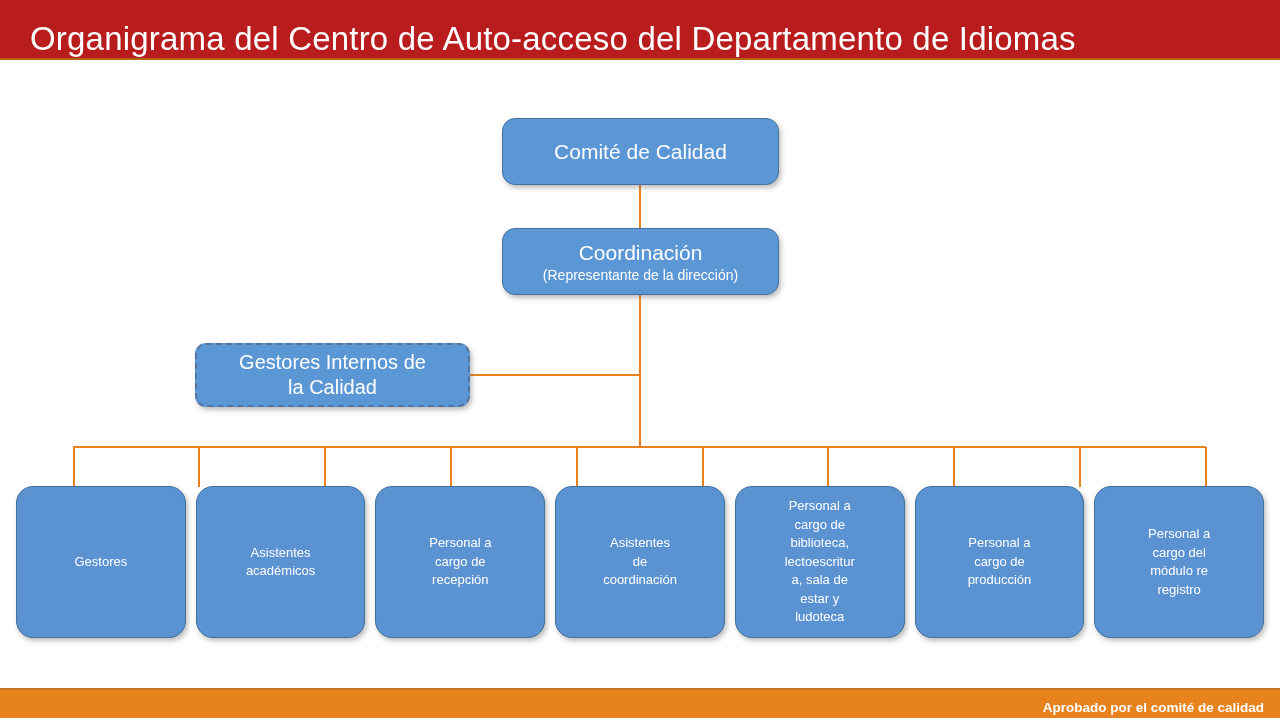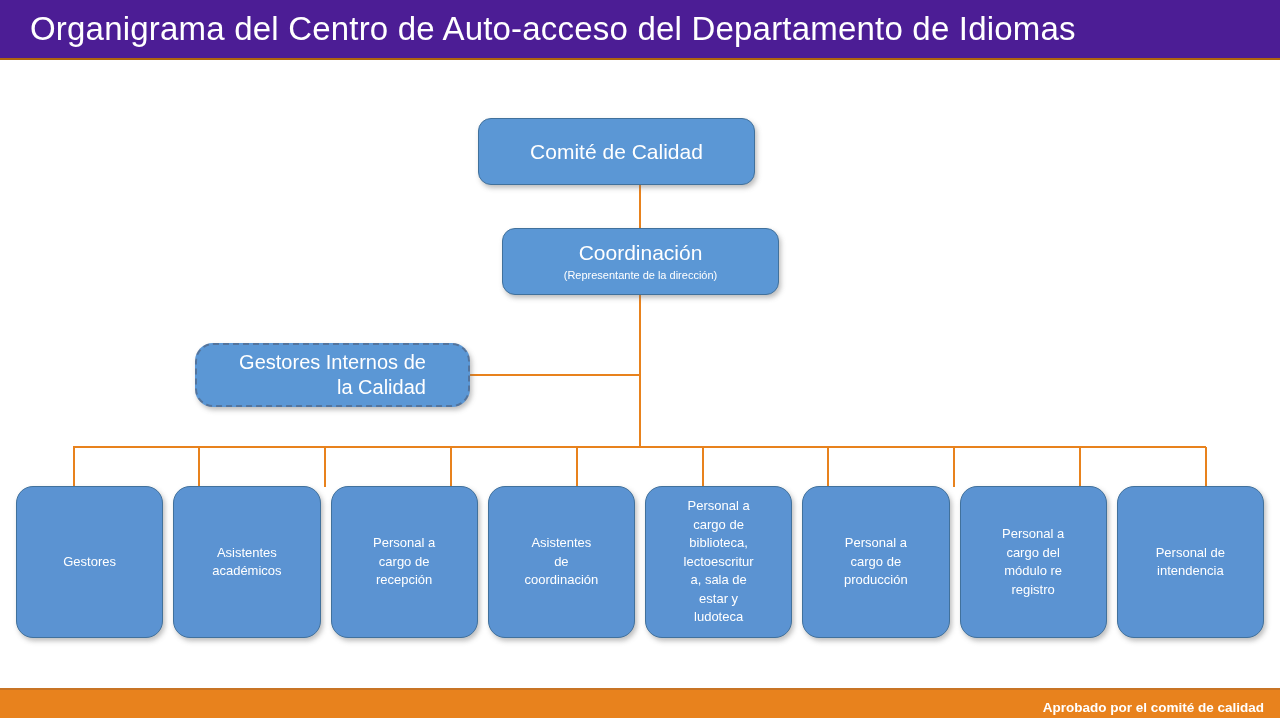--- a/index.html
+++ b/index.html
@@ -3,22 +3,22 @@
 <meta charset="utf-8">
 <style>
   html,body{margin:0;padding:0;background:#fff;}
   .slide{
     position:relative;width:1280px;height:718px;overflow:hidden;
     font-family:"Liberation Sans", sans-serif;background:#ffffff;
   }
   
   .titlebar{
     position:absolute;left:0;top:0;width:100%;height:60px;
-    background:#4c1d95;border-bottom:2px solid #AF650F;
-    box-sizing:border-box;display:flex;align-items:center;
+    background:#b91c1c;border-bottom:2px solid #AF650F;
+    box-sizing:border-box;display:flex;align-items:flex-end;
   }
   .titlebar .title{
     color:#ffffff;font-size:33px;font-weight:400;letter-spacing:.2px;
     padding-left:30px;white-space:nowrap;
   }
   .footerbar{
     position:absolute;left:0;top:688px;width:100%;height:30px;
     background:#E8821D;border-top:2px solid #C87425;
     box-sizing:border-box;display:flex;align-items:center;justify-content:flex-end;
   }
@@ -26,28 +26,28 @@
     color:#ffffff;font-size:13.5px;font-weight:700;padding-right:16px;padding-bottom:6px;margin-top:12px;
   }
   
   .node{
     position:absolute;background:#5B97D5;border:1.6px solid #41719C;
     border-radius:13px;box-sizing:border-box;color:#ffffff;text-align:center;
     display:flex;flex-direction:column;align-items:center;justify-content:center;
     box-shadow:2px 3px 5px rgba(110,110,110,.45);
   }
   .node .lbl{white-space:pre-line;}
-  .node-root{left:478px;top:118px;width:277px;height:67px;}
+  .node-root{left:502px;top:118px;width:277px;height:67px;}
   .node-root .lbl{font-size:21px;}
   .node-coord{left:502px;top:228px;width:277px;height:67px;}
   .node-coord .lbl{font-size:21px;line-height:26px;}
-  .node-coord .sub{font-size:11px;line-height:18px;}
+  .node-coord .sub{font-size:14px;line-height:18px;}
   .node-side{
     left:195px;top:343px;width:275px;height:64px;
-    border:2px dashed #53749D;border-radius:18px;text-align:right;
+    border:2px dashed #53749D;border-radius:11px;
   }
   .node-side .lbl{font-size:20px;line-height:25px;}
   
   .leafrow{
     position:absolute;left:16px;top:486px;width:1248px;height:152px;
     display:flex;gap:10px;
   }
   .leaf{
     position:relative;flex:1;background:#5B93D2;border:1.6px solid #41719C;
     border-radius:17px;box-sizing:border-box;color:#ffffff;text-align:center;
@@ -129,23 +129,19 @@
       <div class="lbl">Personal a
 cargo de
 producción</div>
     </div>
     <div class="leaf">
       <div class="lbl">Personal a
 cargo del
 módulo re
 registro</div>
     </div>
-    <div class="leaf">
-      <div class="lbl">Personal de
-intendencia</div>
-    </div>
   </div>
 
   <div class="footerbar">
     <div class="approval">Aprobado por el comité de calidad</div>
   </div>
 
 </div>
 
 </body></html>

